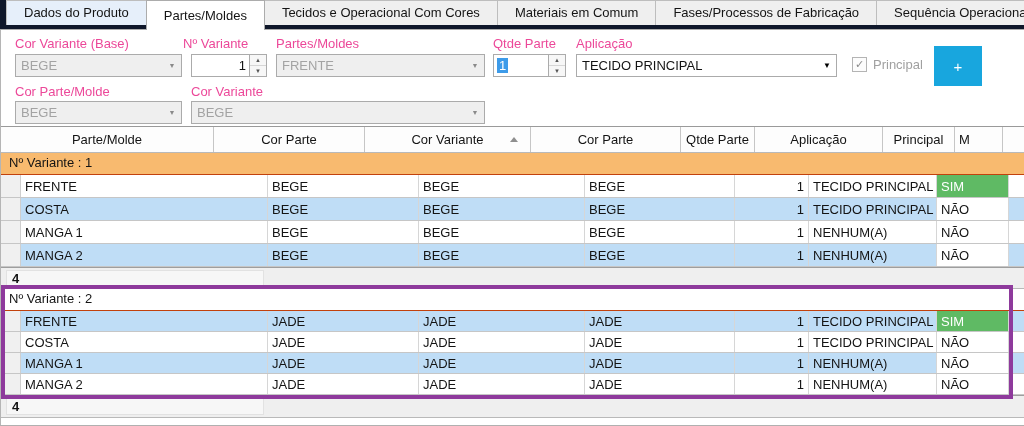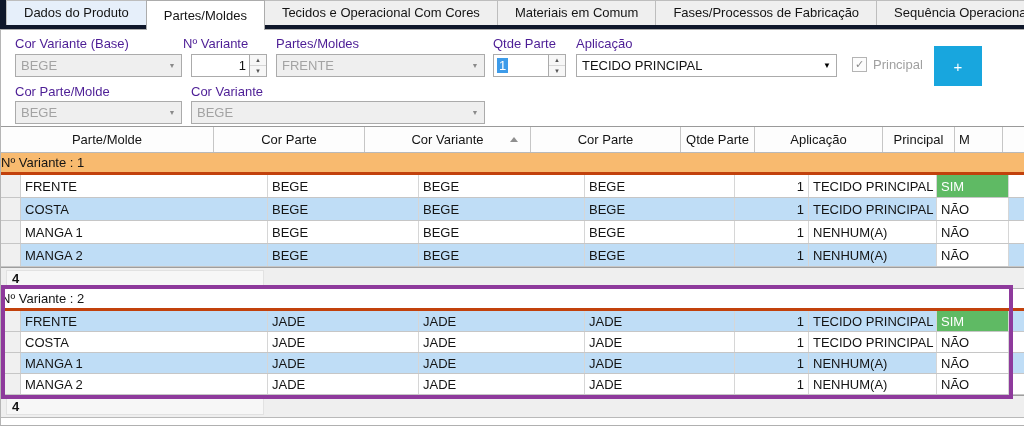--- a/index.html
+++ b/index.html
@@ -12,21 +12,21 @@
   .tabbar { position:relative; height:30px; background:#0f172a; border-bottom:1px solid #ACACAC; display:flex; align-items:flex-start; padding-left:6px; }
   .tab { height:25px; line-height:24px; padding:0 17px; background:#EFEFEF; border:1px solid #BDBDBD; border-bottom:none; margin-right:-1px; white-space:nowrap; cursor:default; }
   .tab.tint { background:#E6EFFA; }
   .tab.active { height:30px; line-height:30px; background:#fff; border-color:#ACACAC; margin-bottom:-1px; position:relative; z-index:2; }
 
   
   .content { position:absolute; top:30px; left:0; right:0; bottom:0; background:#fff; border-left:1px solid #B5B5B5; }
 
   
   .form { position:relative; height:96px; background:#fff; }
-  .lbl { position:absolute; color:#4c1d95; white-space:nowrap; }
+  .lbl { position:absolute; color:#ec4899; white-space:nowrap; }
   .combo, .spin { position:absolute; height:23px; border:1px solid #ABABAB; background:#fff; display:flex; align-items:center; overflow:hidden; }
   .combo.dis { background:#EFEFEF; }
   .combo.dis .combo-text { color:#A3A3A3; }
   .combo-text { flex:1; padding:0 5px; white-space:nowrap; overflow:hidden; }
   .combo-arrow { width:18px; text-align:center; font-size:8px; color:#000; flex:none; }
   .combo.dis .combo-arrow { color:#8A8A8A; font-size:7px; }
   .spin-text { flex:1; text-align:right; padding-right:3px; }
   .spin-text.left { text-align:left; padding-left:3px; }
   .sel { background:var(--selblue,#3D9BE9); color:#fff; padding:0 2px; }
   .spin-btns { width:17px; height:100%; border-left:1px solid #ABABAB; display:flex; flex-direction:column; flex:none; background:#F7F7F7; }
@@ -36,21 +36,21 @@
   .chk-box { width:15px; height:15px; border:1px solid #B4B4B4; background:#FCFCFC; color:#8A8A8A; font-size:11px; line-height:13px; text-align:center; margin-right:6px; }
   .chk-lbl { color:#A0A0A0; }
   .plus-btn { position:absolute; left:933px; top:16px; width:48px; height:40px; background:var(--accent,#18A6DE); color:#fff; font-size:15px; display:flex; align-items:center; justify-content:center; border:none; cursor:pointer; }
 
   
   .grid { position:absolute; top:96px; left:0; right:0; bottom:0; border-top:1px solid #9A9A9A; overflow:hidden; background:#fff; }
   .ghead { display:flex; height:26px; background:#FDFDFD; border-bottom:1px solid #B9B9B9; overflow:hidden; }
   .hcell { position:relative; flex:none; display:flex; align-items:center; justify-content:center; border-right:1px solid #C6C6C6; white-space:nowrap; overflow:hidden; }
   .hcell.hlast { justify-content:flex-start; padding-left:4px; }
   .sort-asc { position:absolute; right:12px; top:10px; width:0; height:0; border-left:4px solid transparent; border-right:4px solid transparent; border-bottom:5px solid #8F8F8F; }
-  .grp { height:22px; line-height:20px; padding-left:0; background:#fff; border-bottom:3px solid #c2410c; white-space:nowrap; overflow:hidden; }
+  .grp { height:22px; line-height:20px; padding-left:8px; background:#fff; border-bottom:1px solid #c2410c; white-space:nowrap; overflow:hidden; }
   .grp.hl { background:var(--orange,#F8BA6F); }
   .row { display:flex; border-bottom:1px solid #C6C6C6; background:#fff; overflow:hidden; }
   .row.shaded { background:var(--shade,#BFDDF6); }
   .cell { flex:none; display:flex; align-items:center; padding:0 4px; border-right:1px solid #D6D6D6; white-space:nowrap; overflow:hidden; }
   .cell.indent { background:#F0F0F0; border-right:1px solid #CFCFCF; padding:0; }
   .cell.num { justify-content:flex-end; }
   .cell.principal { background:#fff; }
   .cell.principal.yes { background:var(--green,#5FBA64); color:#fff; }
   .footer { position:relative; height:22px; background:#EFEFEF; border-top:1px solid #9E9E9E; border-bottom:1px solid #B9B9B9; }
   .footer.tall { height:23px; }

